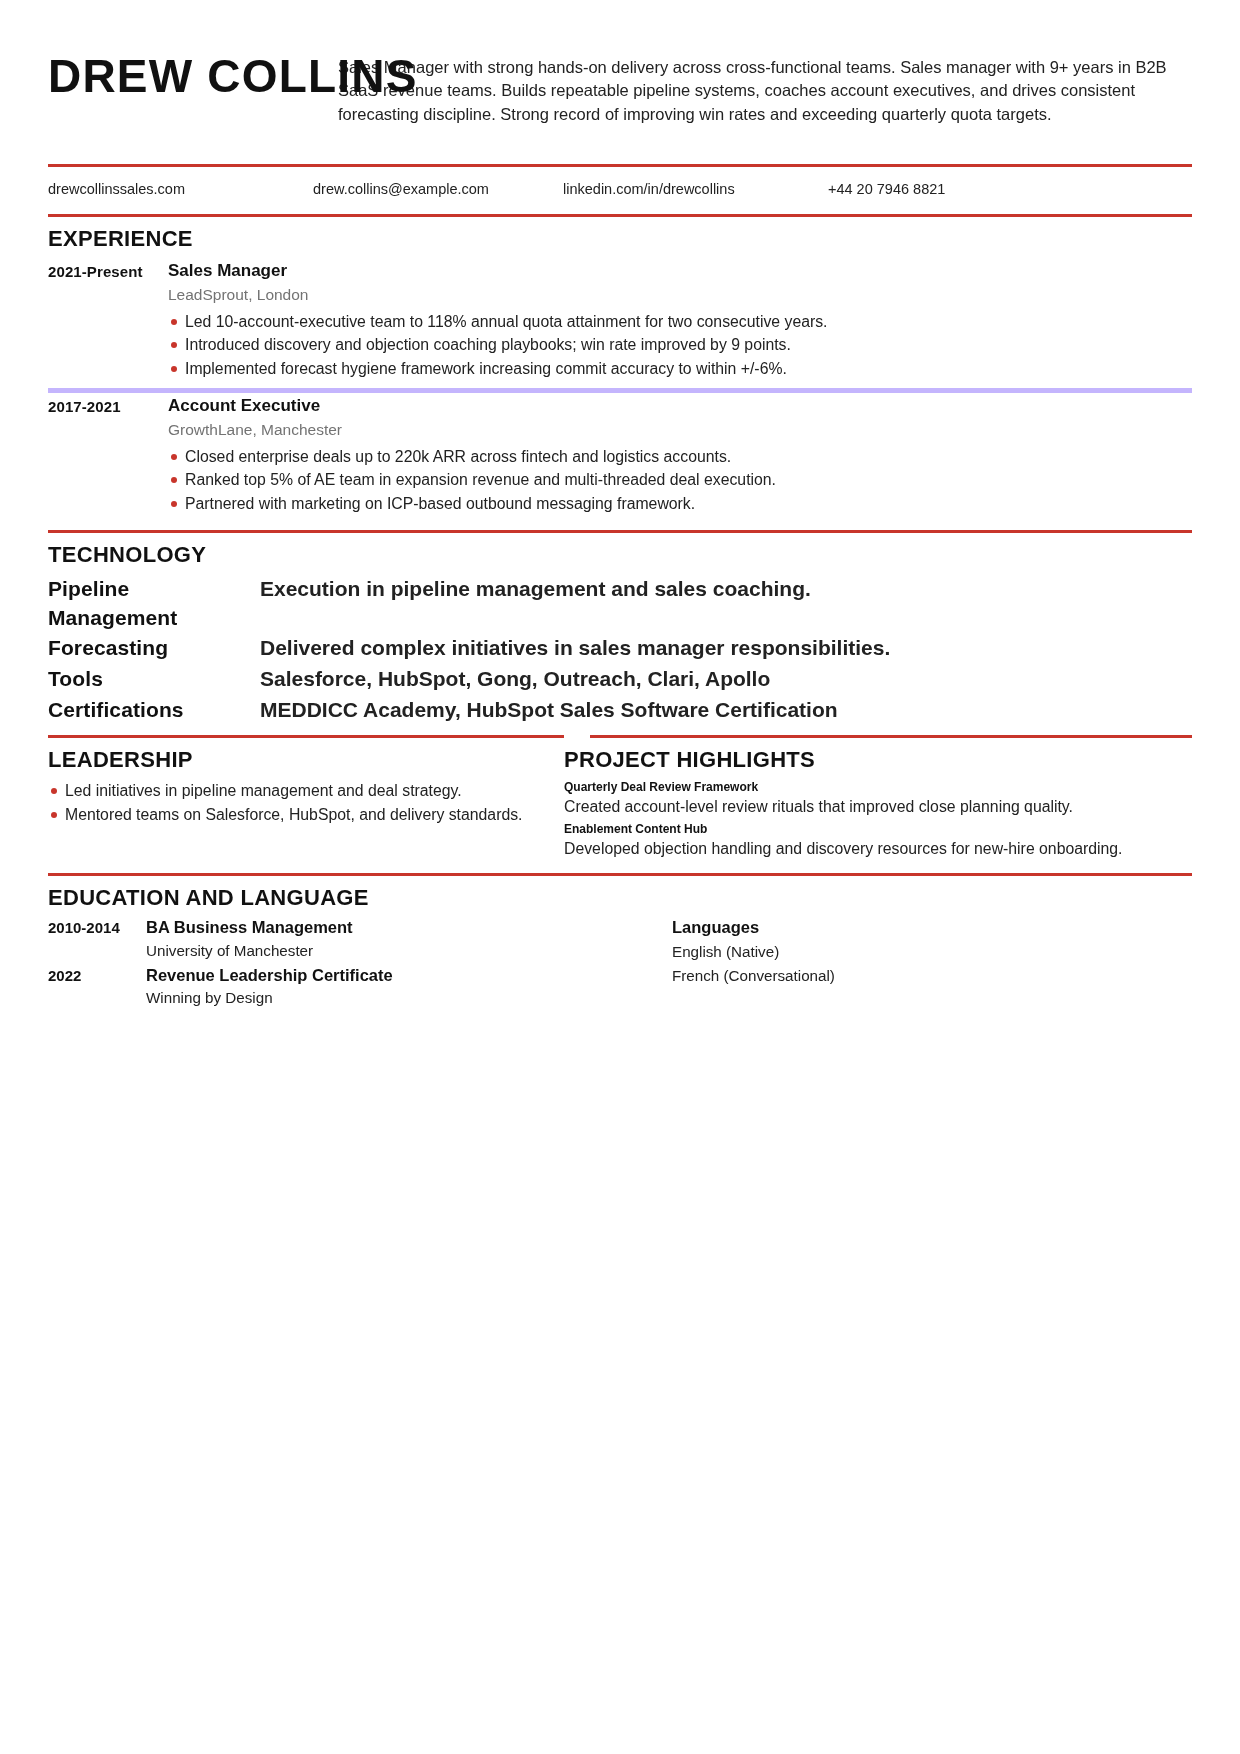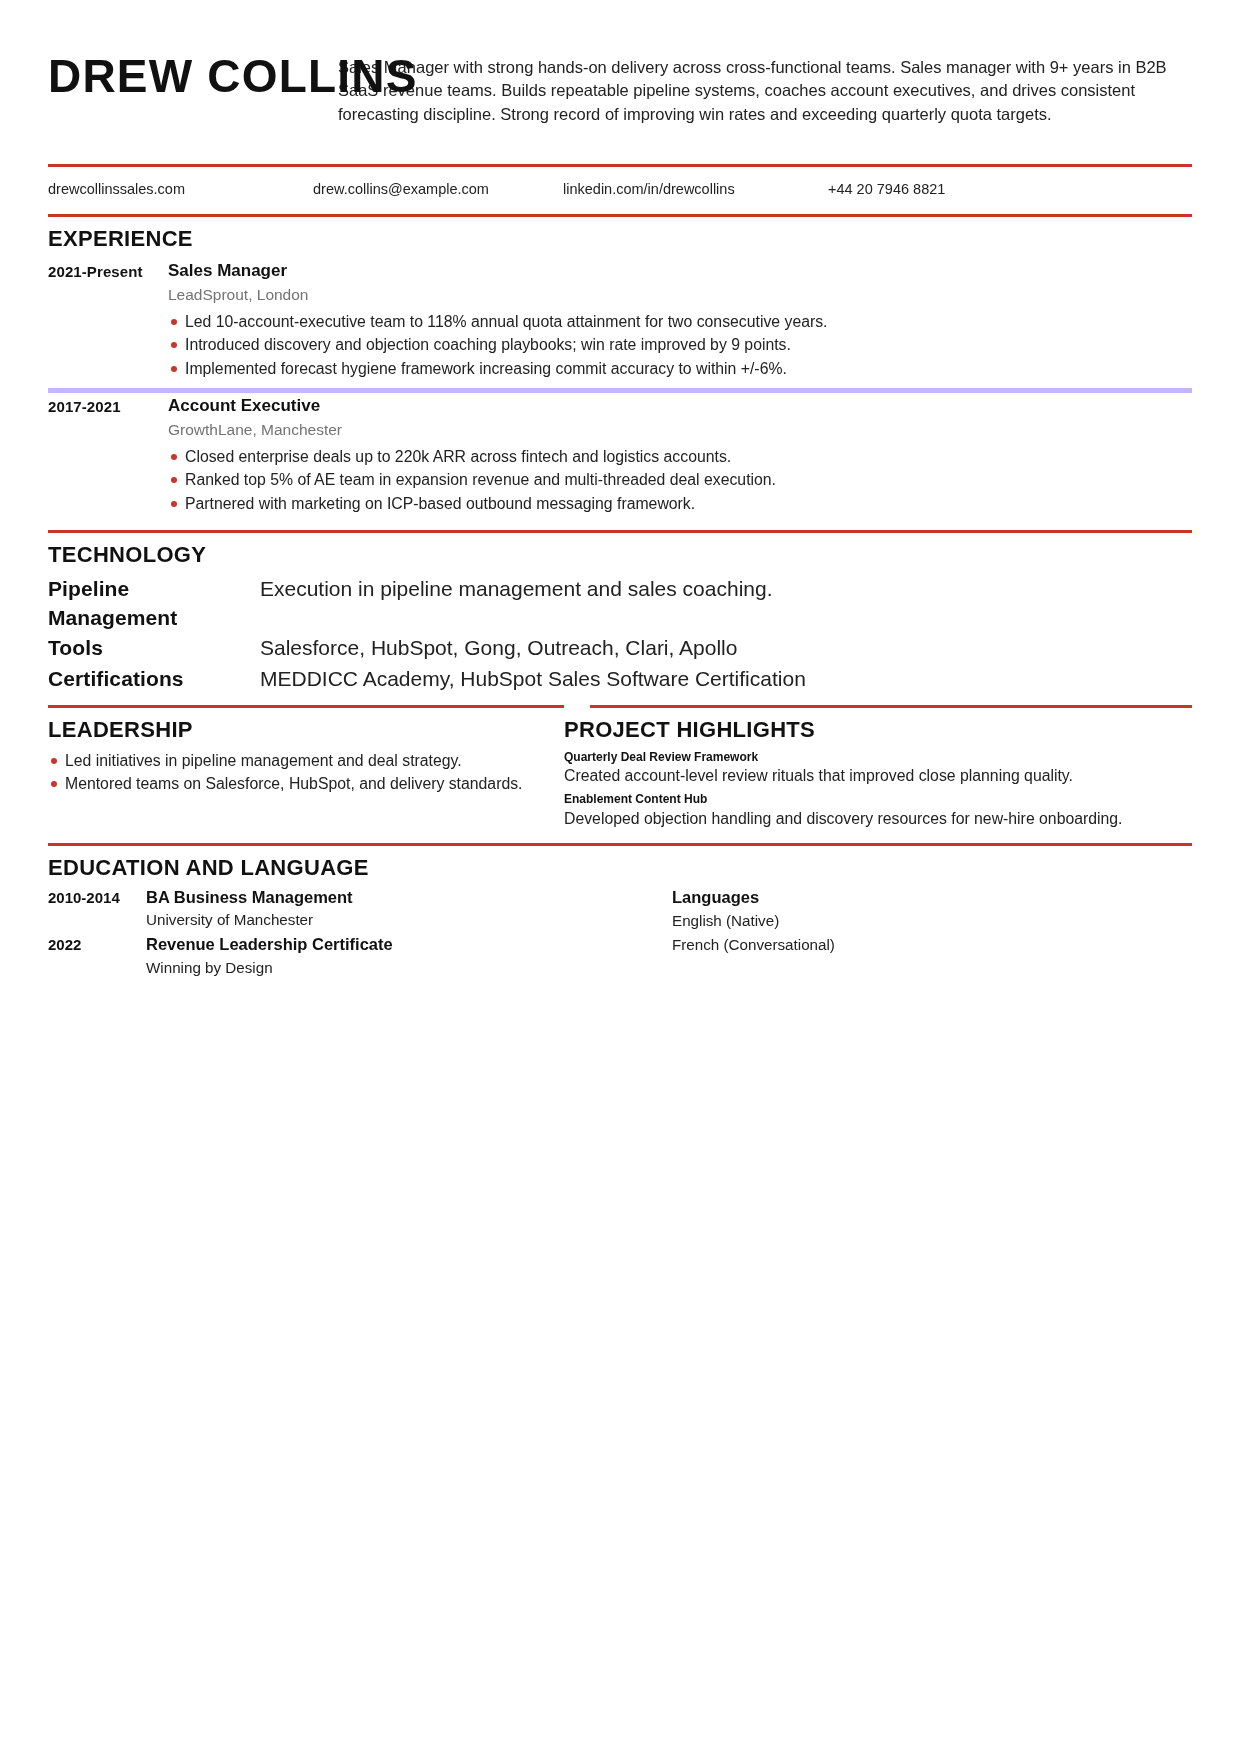--- a/index.html
+++ b/index.html
@@ -140,21 +140,21 @@
     font-size: 21px;
     line-height: 1.36;
     padding: 1px 0;
   }
   .tech-label {
     width: 212px;
     font-weight: bold;
     color: #111;
     letter-spacing: 0.1px;
   }
-  .tech-value { color: #222; }
+  .tech-value { color: #222; font-weight: bold; }
 
   
   .two-col {
     display: flex;
     gap: 0;
     align-items: flex-start;
   }
   .col-left { width: 516px; flex: 0 0 516px; padding-right: 26px; }
   .col-right { flex: 1 1 auto; padding-left: 0px; }
   .col-rules {
@@ -250,20 +250,24 @@
   </div>
 
   <div class="rule-red"></div>
 
   <div class="sec-title">TECHNOLOGY</div>
   <table class="tech-table">
     <tbody>
       <tr>
         <td class="tech-label">Pipeline Management</td>
         <td class="tech-value">Execution in pipeline management and sales coaching.</td>
+      </tr>
+      <tr>
+        <td class="tech-label">Forecasting</td>
+        <td class="tech-value">Delivered complex initiatives in sales manager responsibilities.</td>
       </tr>
       <tr>
         <td class="tech-label">Tools</td>
         <td class="tech-value">Salesforce, HubSpot, Gong, Outreach, Clari, Apollo</td>
       </tr>
       <tr>
         <td class="tech-label">Certifications</td>
         <td class="tech-value">MEDDICC Academy, HubSpot Sales Software Certification</td>
       </tr>
     </tbody>

